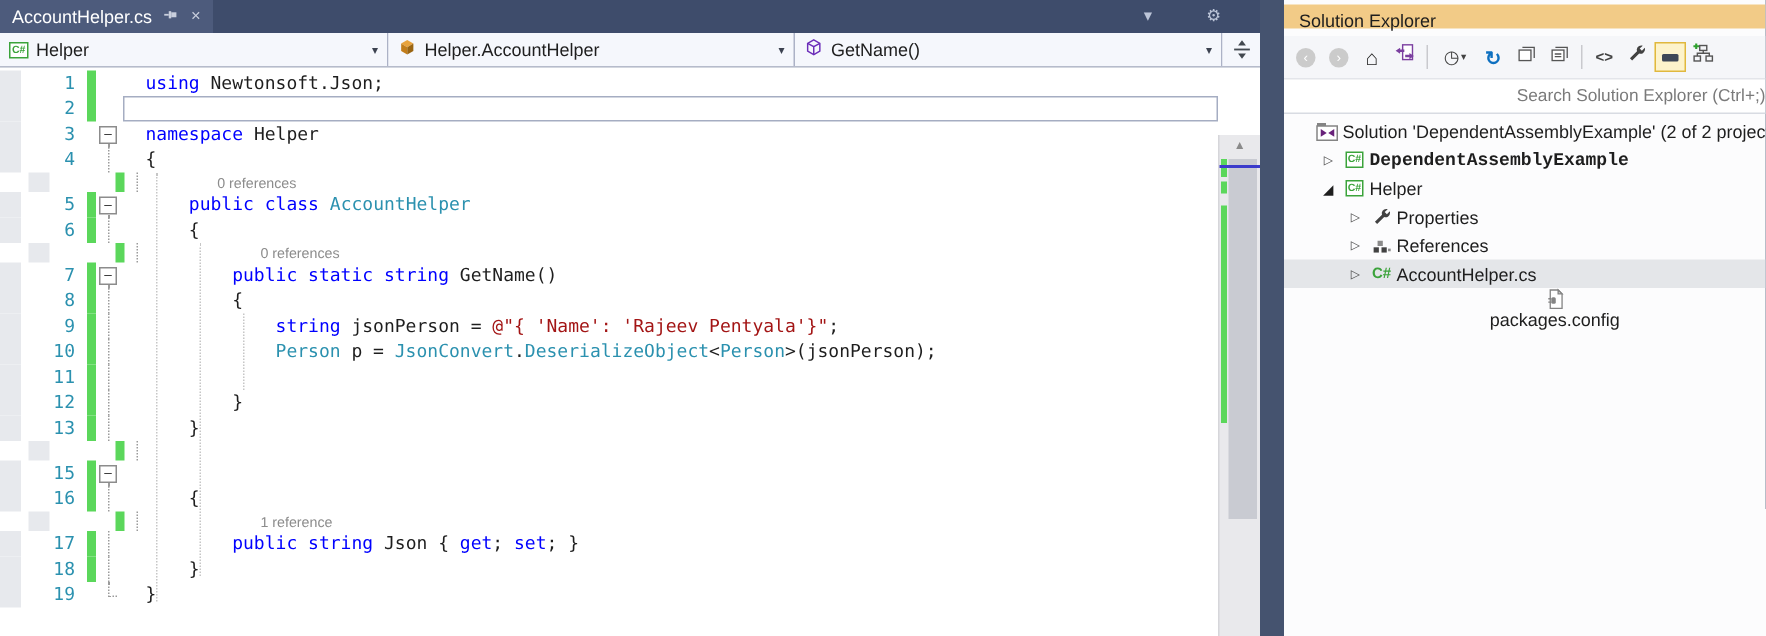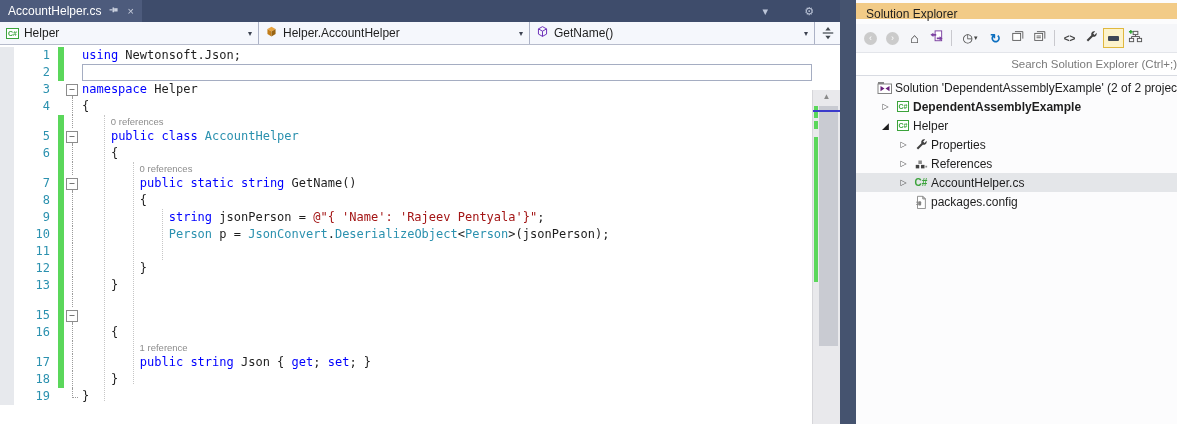--- a/index.html
+++ b/index.html
@@ -16,33 +16,33 @@
   .navbar{display:flex;height:22px;background:#EDF0F8;border-bottom:1px solid #B6BBCB;}
   .combo{display:flex;align-items:center;gap:5px;padding:0 6px;background:#F5F7FC;
          border-right:1px solid #ACB2C6;font-size:12px;color:#1E1E1E;}
   .combo .arrow{margin-left:auto;font-size:8px;color:#3C4250;}
   .splitbtn{flex:1;display:flex;align-items:center;justify-content:center;background:#F5F7FC;}
 
   .codewrap{position:absolute;top:45px;left:0;right:0;bottom:0;background:#FFFFFF;}
   .code-inner{position:absolute;left:0;top:0;right:27px;bottom:0;overflow:hidden;padding-top:2px;
         font-family:"DejaVu Sans Mono",monospace;font-size:12px;}
   .code-row{display:flex;height:17px;line-height:17px;position:relative;}
-  .lens-row{height:13px;line-height:13px;}
+  .lens-row{height:13px;line-height:13px;padding-left:19px;}
   .ind{width:14px;background:#E7E9ED;flex:none;}
   .lnum{width:44px;flex:none;text-align:right;padding-right:8px;color:#2B91AF;box-sizing:border-box;}
   .chg{width:6px;flex:none;}
   .chg.g{background:#5BD75B;}
   .fold{width:18px;flex:none;position:relative;}
   .fold.line::before{content:"";position:absolute;left:8px;top:0;bottom:0;border-left:1px dotted #9B9B9B;}
   .fold.end::before{content:"";position:absolute;left:8px;top:0;width:5px;height:9px;
         border-left:1px dotted #9B9B9B;border-bottom:1px dotted #9B9B9B;}
   .fold.minus::after{content:"";position:absolute;left:8px;top:15px;bottom:0;border-left:1px dotted #9B9B9B;}
   .fbox{position:absolute;left:2px;top:3px;width:10px;height:10px;border:1px solid #8C8C8C;background:#fff;
         font-size:9px;line-height:9px;text-align:center;color:#1E1E1E;font-family:"Liberation Sans",sans-serif;}
-  .codetext{white-space:pre;flex:1;color:#1E1E1E;}
+  .codetext{white-space:pre;flex:1;color:#1E1E1E;margin-left:15px;}
   .tok-kw{color:#0000FF}.tok-ty{color:#2B91AF}.tok-st{color:#A31515}.tok-ct{color:#8F08C4}.tok-pl{color:#1E1E1E}
   .lens-txt{display:inline-block;font-family:"Liberation Sans",sans-serif;font-size:9.5px;color:#8C8C8C;}
   .cur::after{content:"";position:absolute;left:82px;right:1px;top:0;bottom:0;border:1px solid #A5ADC2;pointer-events:none;}
   .guide{position:absolute;width:0;border-left:1px dotted #C6C6C6;pointer-events:none;}
 
   .vscroll{position:absolute;right:0;top:45px;width:27px;bottom:0;background:#E9E9EC;border-left:1px solid #D6D6DA;}
   .vthumb{position:absolute;left:6px;right:2px;top:16px;height:240px;background:#C9CBD2;}
   .vmark{position:absolute;left:1px;width:4px;background:#5BD75B;}
   .vcaret{position:absolute;left:0;right:0;top:20px;height:2px;background:#3B3BCB;}
   .varrow{position:absolute;top:2px;left:0;right:0;text-align:center;color:#8A8A8A;font-size:8px;}
@@ -62,21 +62,21 @@
   .psearch{position:absolute;top:52px;left:0;right:0;height:24px;background:#FFF;border-top:1px solid #E3E5EA;
            border-bottom:1px solid #D8DBE2;display:flex;align-items:center;padding-left:8px;
            color:#7A7A7A;font-size:11.5px;box-sizing:border-box;justify-content:flex-end;}
   .ptree{position:absolute;top:78px;left:0;right:0;bottom:0;font-size:12px;color:#1E1E1E;}
   .trow{height:19px;display:flex;align-items:center;}
   .trow.sel{background:#E4E6E9;}
   .texp{width:15px;flex:none;text-align:center;color:#4A4A4A;font-size:8px;}
   .texp.exp{color:#1E1E1E;font-size:9px;}
   .ticon{width:20px;flex:none;display:flex;justify-content:center;align-items:center;}
   .tlabel{white-space:nowrap;}
-  .tlabel.b{font-weight:bold;}
+  .tlabel.b{font-weight:bold;font-family:Liberation Mono, monospace;}
   .cs-box{display:inline-block;border:1px solid #3BA33B;color:#3BA33B;background:#fff;font-size:7px;
           font-weight:bold;padding:1px 1px;line-height:7px;}
   .cs-txt{color:#3BA33B;font-weight:bold;font-size:10px;}
 </style>
 </head>
 <body>
 
 <div id="root">
 
   <div class="editor">
@@ -423,21 +423,21 @@
           </span>
           <span class="tlabel">References</span>
         </div>
         <div class="trow sel" style="padding-left: 40px;">
           <span class="texp">▷</span>
           <span class="ticon">
             <span class="cs-txt">C#</span>
           </span>
           <span class="tlabel">AccountHelper.cs</span>
         </div>
-        <div class="trow" style="padding-left: 40px;">
+        <div class="trow" style="padding-left: 40px; flex-direction: column;">
           <span class="texp"></span>
           <span class="ticon">
             <svg width="14" height="14" viewBox="0 0 16 16">
               <path d="M4 1.5h6l3 3v11H4z" fill="#fff" stroke="#848484"></path>
               <path d="M10 1.5l3 3h-3z" fill="#D8D8D8" stroke="#848484"></path>
               <rect x="4.8" y="7" width="3.4" height="5" rx="1.2" fill="#848484"></rect>
               <path d="M2.5 8.2h2.3M2.5 10.8h2.3" stroke="#848484"></path>
             </svg>
           </span>
           <span class="tlabel">packages.config</span>

